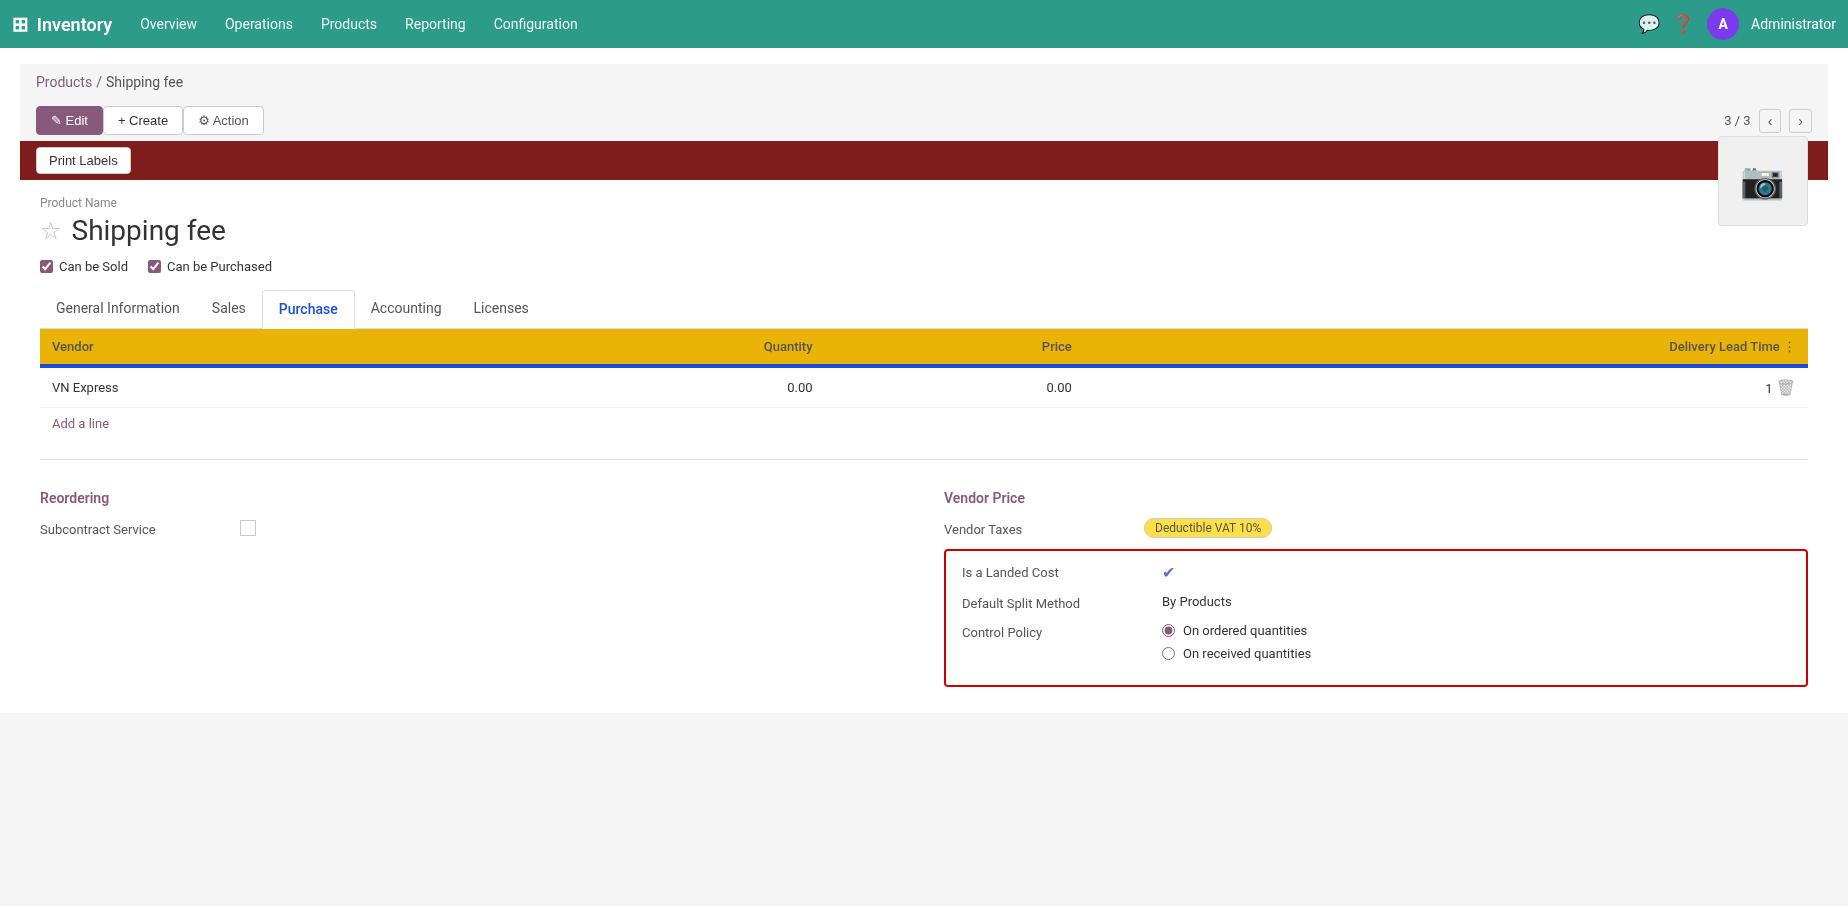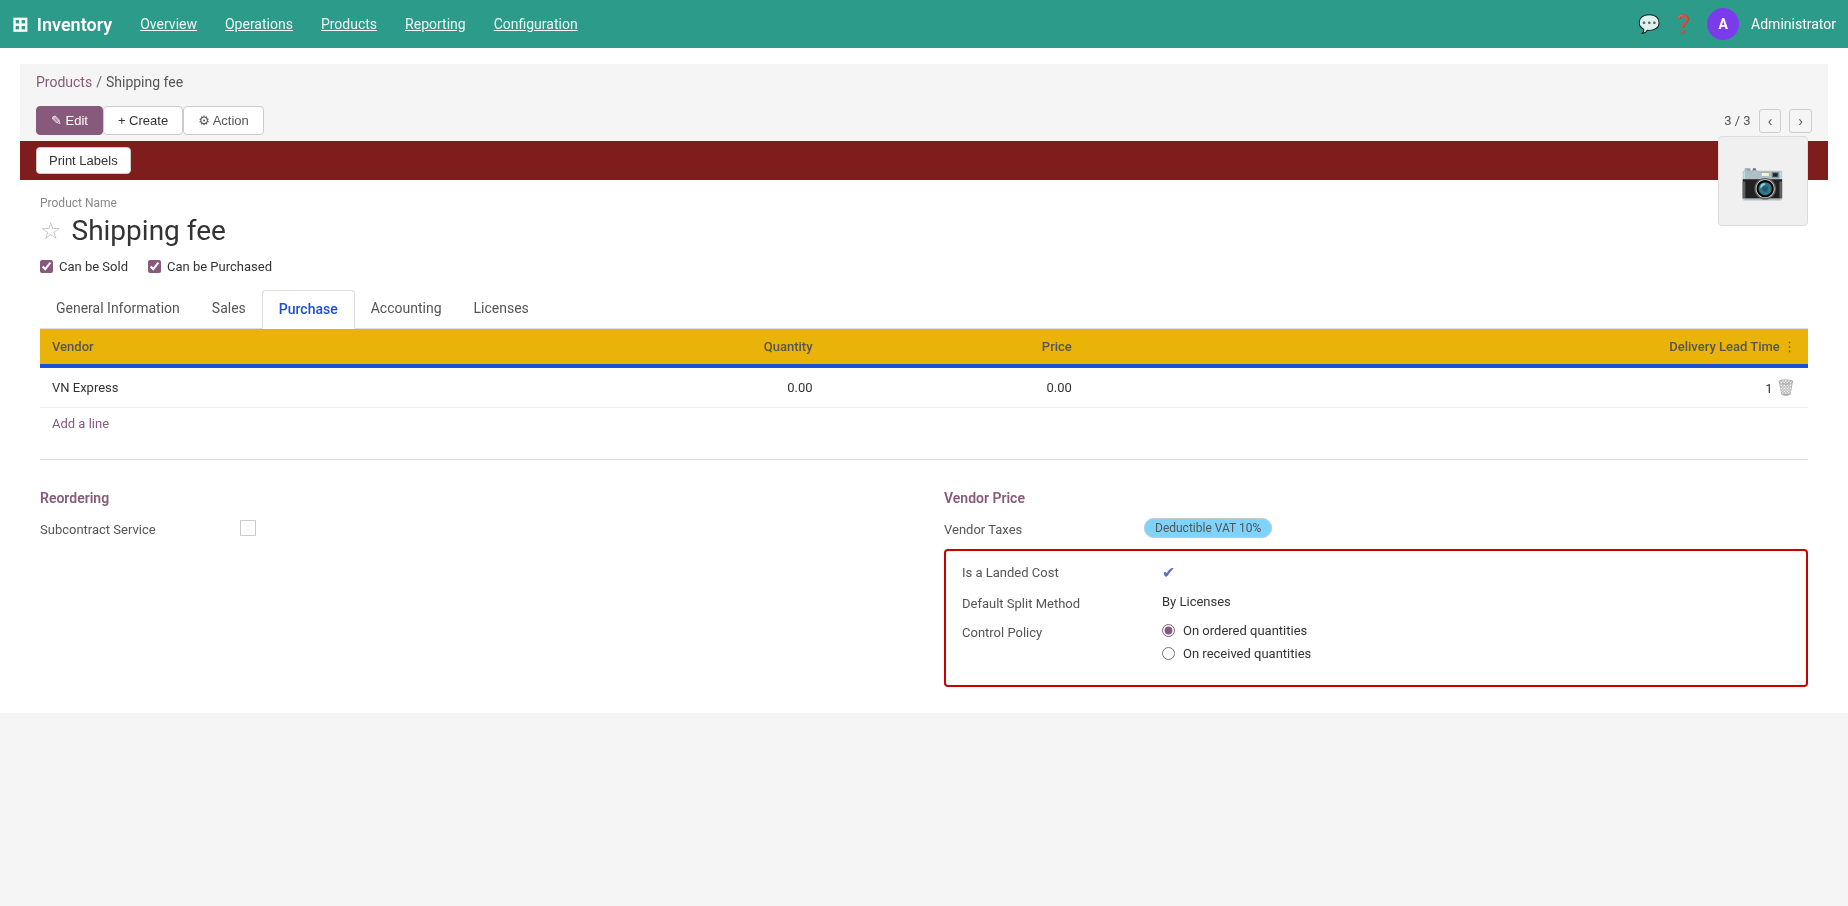--- a/index.html
+++ b/index.html
@@ -15,21 +15,21 @@
       padding: 0 12px;
       gap: 8px;
     }
     .topnav-logo {
       display: flex; align-items: center; gap: 8px;
       font-size: 18px; font-weight: 600; color: white;
       margin-right: 8px;
     }
     .topnav-logo .grid-icon { font-size: 20px; }
     .topnav-menu {
-      display: flex; align-items: center; gap: 4px; flex: 1; text-decoration: underline;
+      display: flex; align-items: center; gap: 4px; flex: 1;
     }
     .topnav-menu a {
       color: rgba(255,255,255,0.9);
       text-decoration: none;
       padding: 6px 12px;
       border-radius: 4px;
       font-size: 14px;
     }
     .topnav-right {
       display: flex; align-items: center; gap: 12px; margin-left: auto;
@@ -225,21 +225,21 @@
     }
 
     
     .landed-cost-box {
       border: 2px solid #c00;
       border-radius: 4px;
       padding: 12px 16px;
     }
 
     .tag-badge {
-      background: #7dd3fc;
+      background: #fde047;
       border: 1px solid #ccc;
       border-radius: 12px;
       padding: 2px 10px;
       font-size: 12px;
       color: #555;
     }
 
     .radio-group { display: flex; flex-direction: column; gap: 8px; }
     .radio-item { display: flex; align-items: center; gap: 8px; font-size: 13px; }
     .radio-item input[type=radio] { accent-color: #875a7b; }
@@ -371,21 +371,21 @@
         </div>
 
         <div class="landed-cost-box">
           <div class="field-row">
             <span class="field-label">Is a Landed Cost</span>
             <span class="field-value checked-blue">✔</span>
           </div>
 
           <div class="field-row">
             <span class="field-label">Default Split Method</span>
-            <span class="field-value">By Licenses</span>
+            <span class="field-value">By Products</span>
           </div>
 
           <div class="field-row">
             <span class="field-label">Control Policy</span>
             <div class="radio-group">
               <label class="radio-item">
                 <input type="radio" name="control_policy" checked="" style="">
                 <span>On ordered quantities</span>
               </label>
               <label class="radio-item">

